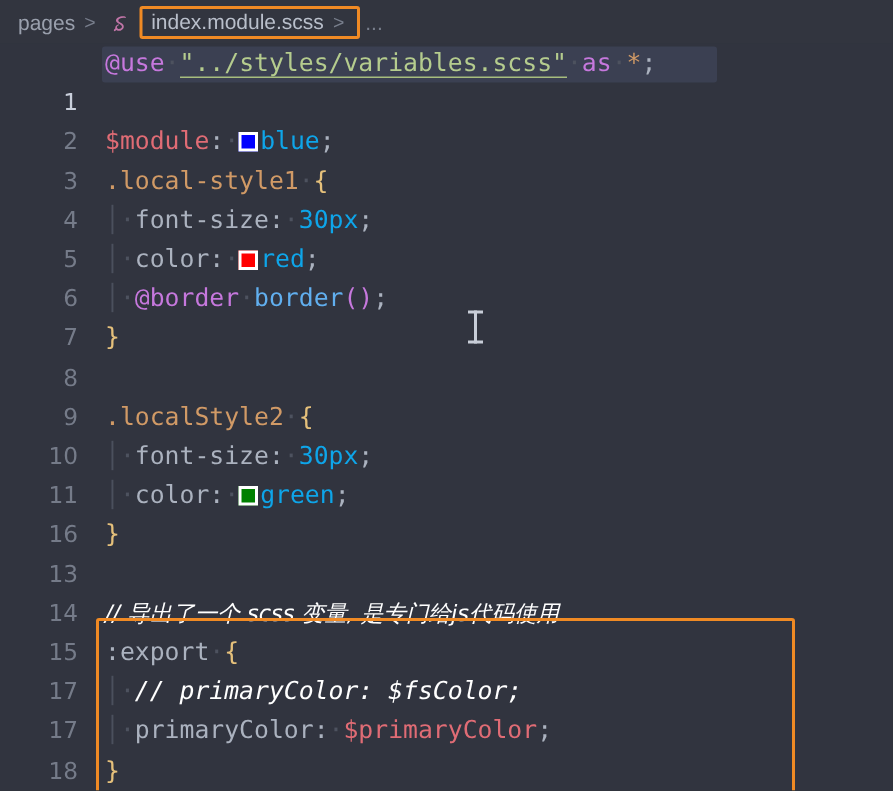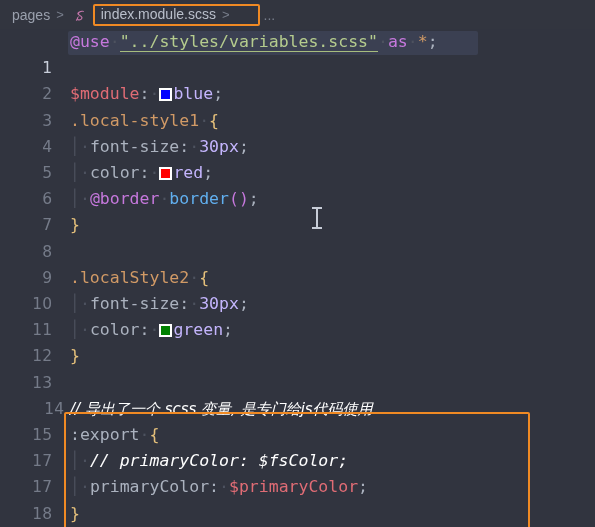--- a/index.html
+++ b/index.html
@@ -31,21 +31,21 @@
   .bc-sep {
     color: #787e8c;
     margin: 0 6px;
     font-size: 13px;
   }
   .bc-file-box {
     display: inline-flex;
     align-items: center;
     border: 2px solid #f08a24;
     border-radius: 2px;
-    padding: 0px 22px 1px 6px;
+    padding: 0px 2px 1px 6px;
     margin-left: 2px;
     height: 22px;
     box-sizing: border-box;
   }
   .bc-file-box .bc-seg { color: #b9bfcb; }
   .sass-icon {
     display: inline-block;
     width: 20px;
     height: 20px;
     margin-right: 1px;
@@ -101,21 +101,21 @@
 
   
   .tok-at      { color: #c678dd; }
   .tok-str     { color: #b5cc8e; border-bottom: 1px solid #a7bd7e; }
   .tok-kw      { color: #c678dd; }
   .tok-star    { color: #d19a66; }
   .tok-var     { color: #e06c75; }
   .tok-sel     { color: #d19a66; }
   .tok-brace   { color: #e5c07b; }
   .tok-prop    { color: #abb2bf; }
-  .tok-val     { color: #c4b5fd; }
+  .tok-val     { color: #0ea5e9; }
   .tok-fn      { color: #61afef; }
   .tok-paren   { color: #c678dd; }
   .tok-comment { color: #ffffff; font-style: italic; }
   .tok-semi    { color: #abb2bf; }
   .tok-export  { color: #abb2bf; }
   .ws          { color: #4d525f; }
   .guide {
     color: #4b505d;
     font-weight: 300;
   }
@@ -246,30 +246,30 @@
     <span class="ln">10</span>
     <span class="content"><span class="tok-sel">.localStyle2</span><span class="ws">·</span><span class="tok-brace">{</span></span>
   </div>
 
   <div class="code-line" style="top:262px; position:absolute; left:0; right:0;">
     <span class="ln">11</span>
     <span class="content"><span class="guide">│</span><span class="ws">·</span><span class="tok-prop">font-size</span><span class="tok-semi">:</span><span class="ws">·</span><span class="tok-val">30px</span><span class="tok-semi">;</span></span>
   </div>
 
   <div class="code-line" style="top:288.2px; position:absolute; left:0; right:0;">
-    <span class="ln">12</span>
+    <span class="ln">16</span>
     <span class="content"><span class="guide">│</span><span class="ws">·</span><span class="tok-prop">color</span><span class="tok-semi">:</span><span class="ws">·</span><span class="swatch" style="background:#008000;"></span><span class="tok-val">green</span><span class="tok-semi">;</span></span>
   </div>
 
   <div class="code-line" style="top:314.4px; position:absolute; left:0; right:0;">
     <span class="ln">13</span>
     <span class="content"><span class="tok-brace">}</span></span>
   </div>
 
-  <div class="code-line" style="top:340.6px; position:absolute; left:12px; right:0;">
+  <div class="code-line" style="top:340.6px; position:absolute; left:0; right:0;">
     <span class="ln">14</span>
     <span class="content"></span>
   </div>
 
   <div class="code-line" style="top:366.8px; position:absolute; left:0; right:0;">
     <span class="ln">15</span>
     <span class="content"><span class="tok-comment cjk" style="font-size:15px;">// 导出了一个 scss 变量, 是专门给js代码使用</span></span>
   </div>
 
   <div class="code-line" style="top:393px; position:absolute; left:0; right:0;">

